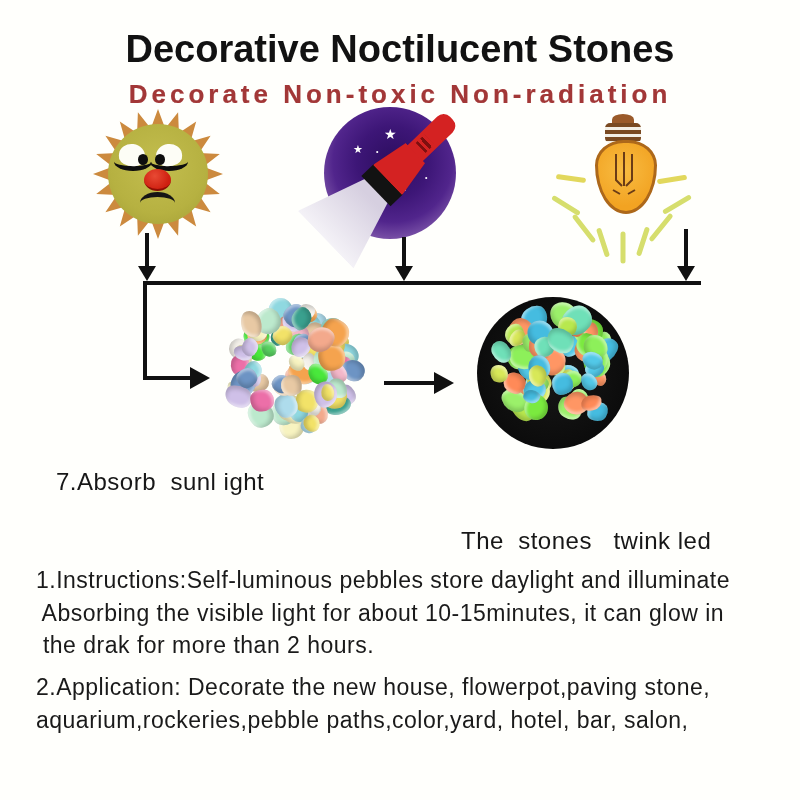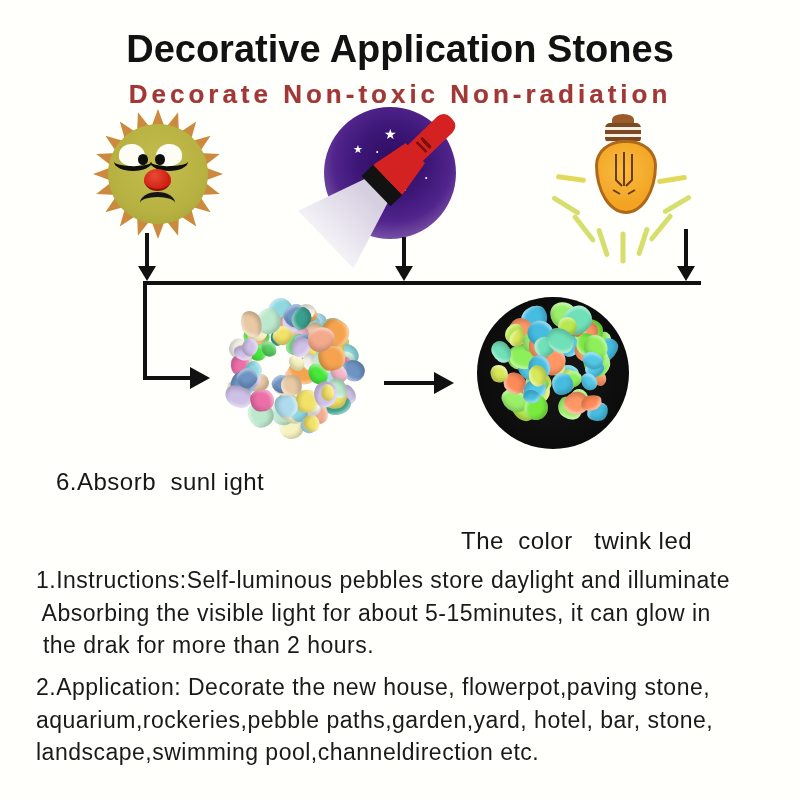--- a/index.html
+++ b/index.html
@@ -92,21 +92,21 @@
   .step1{left:56px;top:468px;}
   .step2{left:437px;top:468px;line-height:29px;}
   .step2 .l2{padding-left:24px;}
   .para{left:36px;font-size:23px;line-height:32.5px;letter-spacing:0.5px;color:#1a1a1a;white-space:pre;}
   .para-instructions{top:564px;}
   .para-application{top:671px;}
 </style>
 </head>
 <body>
 
-<div class="abs page-title">Decorative Application Stones</div>
+<div class="abs page-title">Decorative Noctilucent Stones</div>
 <div class="abs page-subtitle">Decorate Non-toxic Non-radiation</div>
 
 <div class="abs sun-group">
   <svg width="132" height="132" viewBox="0 0 132 132">
     <polygon id="sun-spikes-poly" fill="#cc8a3e" points="131.0,66.0 111.4,73.2 127.8,86.1 107.0,86.9 118.6,104.2 98.5,98.5 104.2,118.6 86.9,107.0 86.1,127.8 73.2,111.4 66.0,131.0 58.8,111.4 45.9,127.8 45.1,107.0 27.8,118.6 33.5,98.5 13.4,104.2 25.0,86.9 4.2,86.1 20.6,73.2 1.0,66.0 20.6,58.8 4.2,45.9 25.0,45.1 13.4,27.8 33.5,33.5 27.8,13.4 45.1,25.0 45.9,4.2 58.8,20.6 66.0,1.0 73.2,20.6 86.1,4.2 86.9,25.0 104.2,13.4 98.5,33.5 118.6,27.8 107.0,45.1 127.8,45.9 111.4,58.8"></polygon>
   </svg>
   <div class="sun-face"></div>
   <div class="sun-lid left"></div>
   <div class="sun-lid right"></div>
   <div class="sun-eye left"></div>
@@ -317,19 +317,19 @@
     <div class="pebble" style="left: 104.033px; top: 98.3964px; width: 20.8495px; height: 15.3656px; background: rgb(255, 138, 88); border-radius: 48% 52% 45% 55% / 60% 42% 58% 40%; transform: rotate(167deg);"></div>
     <div class="pebble" style="left: 99.2933px; top: 37.2809px; width: 22.6555px; height: 21.8363px; background: rgb(123, 234, 63); border-radius: 48% 52% 45% 55% / 60% 42% 58% 40%; transform: rotate(277deg);"></div>
     <div class="pebble" style="left: 106.599px; top: 37.8101px; width: 23.4616px; height: 23.6677px; background: rgb(141, 240, 90); border-radius: 60% 40% 50% 50% / 55% 48% 52% 45%; transform: rotate(90deg);"></div>
     <div class="pebble" style="left: 13.4107px; top: 46.0487px; width: 22.9744px; height: 18.0738px; background: rgb(111, 224, 184); border-radius: 60% 40% 50% 50% / 55% 48% 52% 45%; transform: rotate(245deg);"></div>
     <div class="pebble" style="left: 104.537px; top: 55.1589px; width: 21.1136px; height: 17.3084px; background: rgb(82, 200, 232); border-radius: 60% 40% 50% 50% / 55% 48% 52% 45%; transform: rotate(34deg);"></div>
     <div class="pebble" style="left: 70.1778px; top: 31.5444px; width: 27.6705px; height: 23.1754px; background: rgb(111, 224, 184); border-radius: 52% 48% 60% 40% / 45% 55% 42% 58%; transform: rotate(216deg);"></div>
     <div class="pebble" style="left: 103.23px; top: 76.9297px; width: 17.8534px; height: 15.2964px; background: rgb(82, 200, 232); border-radius: 60% 40% 50% 50% / 55% 48% 52% 45%; transform: rotate(64deg);"></div>
     <div class="pebble" style="left: 12.7086px; top: 67.9234px; width: 17.8889px; height: 17.4671px; background: rgb(216, 232, 88); border-radius: 48% 52% 45% 55% / 60% 42% 58% 40%; transform: rotate(68deg);"></div>
   </div>
 
-<div class="abs step-label step1">6.Absorb  sunl ight</div>
+<div class="abs step-label step1">7.Absorb  sunl ight</div>
 <div class="abs step-label step2">
-  <div class="l2">The  color   twink led</div>
+  <div class="l2">The  stones   twink led</div>
 </div>
 
-<div class="abs para para-instructions"><div>1.Instructions:Self-luminous pebbles store daylight and illuminate</div><div> Absorbing the visible light for about 5-15minutes, it can glow in</div><div> the drak for more than 2 hours.</div></div>
-<div class="abs para para-application"><div>2.Application: Decorate the new house, flowerpot,paving stone,</div><div>aquarium,rockeries,pebble paths,garden,yard, hotel, bar, stone,</div><div>landscape,swimming pool,channeldirection etc.</div></div>
+<div class="abs para para-instructions"><div>1.Instructions:Self-luminous pebbles store daylight and illuminate</div><div> Absorbing the visible light for about 10-15minutes, it can glow in</div><div> the drak for more than 2 hours.</div></div>
+<div class="abs para para-application"><div>2.Application: Decorate the new house, flowerpot,paving stone,</div><div>aquarium,rockeries,pebble paths,color,yard, hotel, bar, salon,</div></div>
 
 </body></html>

